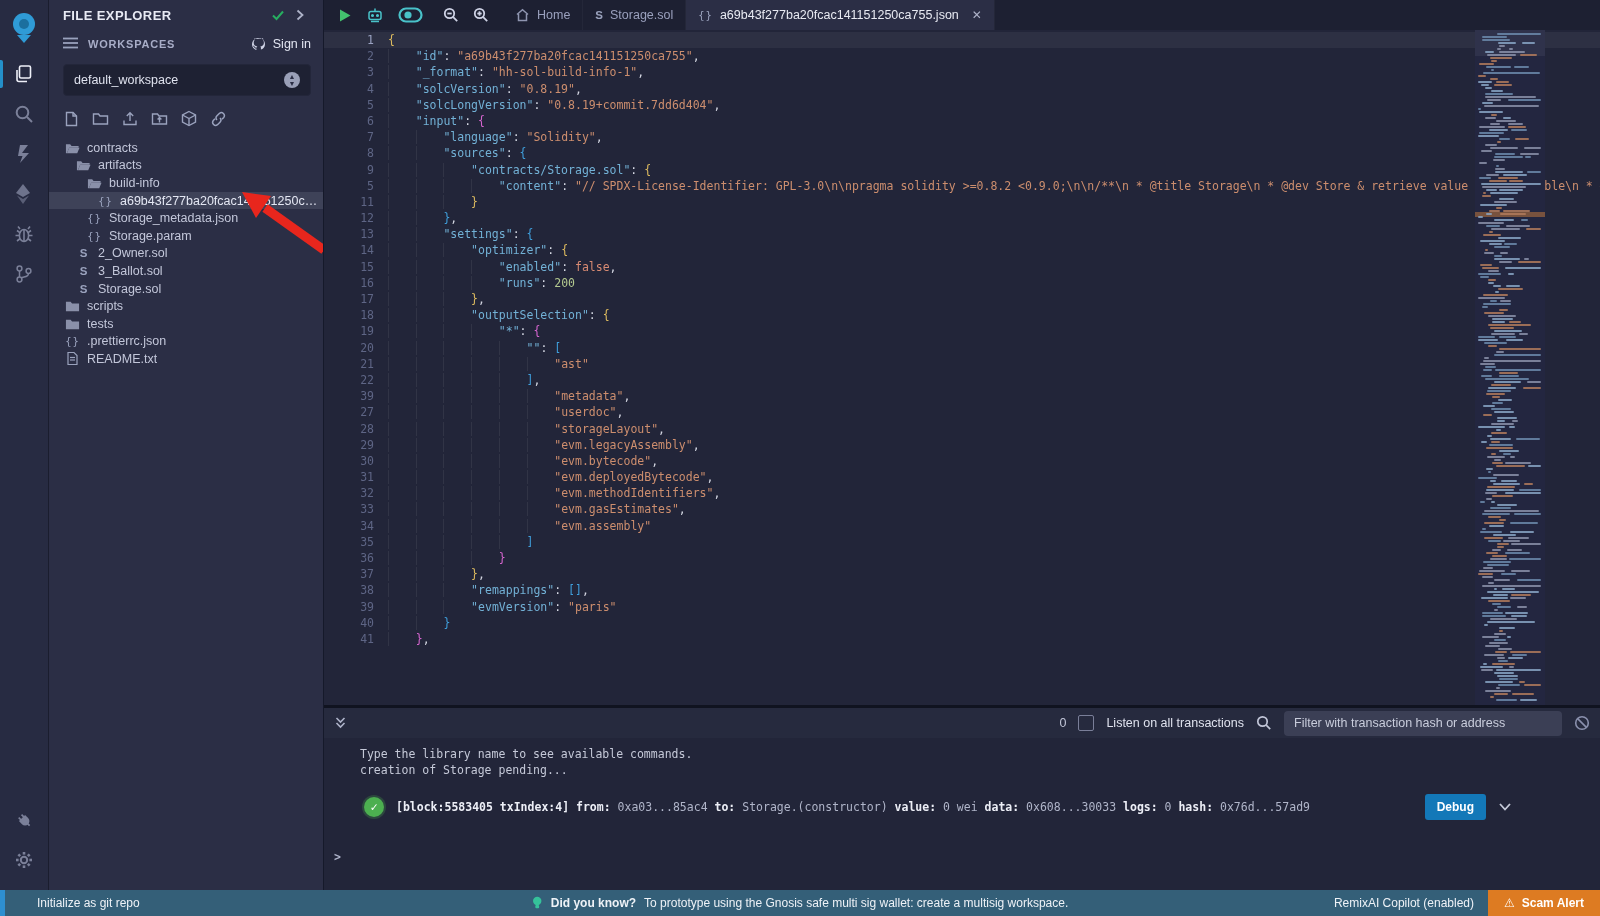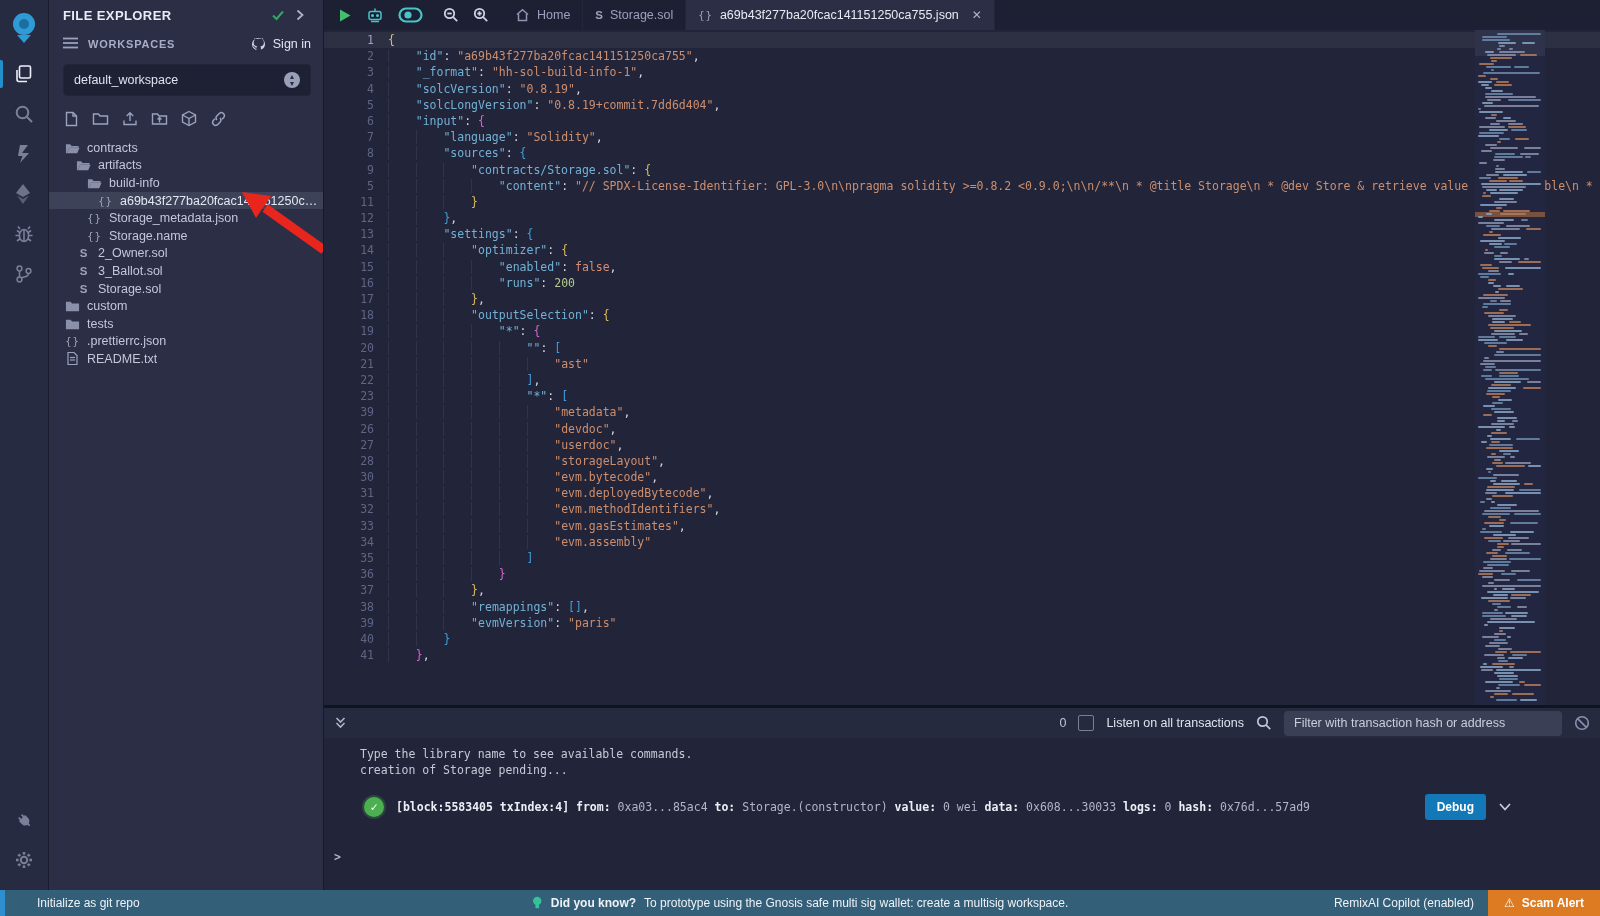--- a/index.html
+++ b/index.html
@@ -309,21 +309,21 @@
         <div class="trow" style="padding-left: 38px;">
           <span class="ticn">
             <span class="brace-ic">{}</span>
           </span>
           <span style="overflow: hidden; text-overflow: ellipsis;">Storage_metadata.json</span>
         </div>
         <div class="trow" style="padding-left: 38px;">
           <span class="ticn">
             <span class="brace-ic">{}</span>
           </span>
-          <span style="overflow: hidden; text-overflow: ellipsis;">Storage.name</span>
+          <span style="overflow: hidden; text-overflow: ellipsis;">Storage.param</span>
         </div>
         <div class="trow" style="padding-left: 27px;">
           <span class="ticn">
             <span class="sol-ic">S</span>
           </span>
           <span style="overflow: hidden; text-overflow: ellipsis;">2_Owner.sol</span>
         </div>
         <div class="trow" style="padding-left: 27px;">
           <span class="ticn">
             <span class="sol-ic">S</span>
@@ -335,21 +335,21 @@
             <span class="sol-ic">S</span>
           </span>
           <span style="overflow: hidden; text-overflow: ellipsis;">Storage.sol</span>
         </div>
         <div class="trow" style="padding-left: 16px;">
           <span class="ticn">
             <svg width="16" height="14" viewBox="0 0 16 14">
               <path d="M1 2.5 h5 l1.5 1.8 h7.5 v8.2 h-14 z" fill="#8a90a9"></path>
             </svg>
           </span>
-          <span style="overflow: hidden; text-overflow: ellipsis;">custom</span>
+          <span style="overflow: hidden; text-overflow: ellipsis;">scripts</span>
         </div>
         <div class="trow" style="padding-left: 16px;">
           <span class="ticn">
             <svg width="16" height="14" viewBox="0 0 16 14">
               <path d="M1 2.5 h5 l1.5 1.8 h7.5 v8.2 h-14 z" fill="#8a90a9"></path>
             </svg>
           </span>
           <span style="overflow: hidden; text-overflow: ellipsis;">tests</span>
         </div>
         <div class="trow" style="padding-left: 16px;">
@@ -534,38 +534,34 @@
           </div>
           <div class="line">
             <span class="num">21</span>
             <span class="txt"><span class="ig">    </span><span class="ig">    </span><span class="ig">    </span><span class="ig">    </span><span class="ig">    </span><span class="ig">    </span><span class="tk-s">"ast"</span></span>
           </div>
           <div class="line">
             <span class="num">22</span>
             <span class="txt"><span class="ig">    </span><span class="ig">    </span><span class="ig">    </span><span class="ig">    </span><span class="ig">    </span><span class="tk-b3">]</span><span class="tk-p">,</span></span>
           </div>
           <div class="line">
-            <span class="num">23</span>
-            <span class="txt"><span class="ig">    </span><span class="ig">    </span><span class="ig">    </span><span class="ig">    </span><span class="ig">    </span><span class="tk-k">"*"</span><span class="tk-p">: </span><span class="tk-b3">[</span></span>
-          </div>
-          <div class="line">
             <span class="num">39</span>
             <span class="txt"><span class="ig">    </span><span class="ig">    </span><span class="ig">    </span><span class="ig">    </span><span class="ig">    </span><span class="ig">    </span><span class="tk-s">"metadata"</span><span class="tk-p">,</span></span>
           </div>
           <div class="line">
-            <span class="num">26</span>
-            <span class="txt"><span class="ig">    </span><span class="ig">    </span><span class="ig">    </span><span class="ig">    </span><span class="ig">    </span><span class="ig">    </span><span class="tk-s">"devdoc"</span><span class="tk-p">,</span></span>
-          </div>
-          <div class="line">
             <span class="num">27</span>
             <span class="txt"><span class="ig">    </span><span class="ig">    </span><span class="ig">    </span><span class="ig">    </span><span class="ig">    </span><span class="ig">    </span><span class="tk-s">"userdoc"</span><span class="tk-p">,</span></span>
           </div>
           <div class="line">
             <span class="num">28</span>
             <span class="txt"><span class="ig">    </span><span class="ig">    </span><span class="ig">    </span><span class="ig">    </span><span class="ig">    </span><span class="ig">    </span><span class="tk-s">"storageLayout"</span><span class="tk-p">,</span></span>
+          </div>
+          <div class="line">
+            <span class="num">29</span>
+            <span class="txt"><span class="ig">    </span><span class="ig">    </span><span class="ig">    </span><span class="ig">    </span><span class="ig">    </span><span class="ig">    </span><span class="tk-s">"evm.legacyAssembly"</span><span class="tk-p">,</span></span>
           </div>
           <div class="line">
             <span class="num">30</span>
             <span class="txt"><span class="ig">    </span><span class="ig">    </span><span class="ig">    </span><span class="ig">    </span><span class="ig">    </span><span class="ig">    </span><span class="tk-s">"evm.bytecode"</span><span class="tk-p">,</span></span>
           </div>
           <div class="line">
             <span class="num">31</span>
             <span class="txt"><span class="ig">    </span><span class="ig">    </span><span class="ig">    </span><span class="ig">    </span><span class="ig">    </span><span class="ig">    </span><span class="tk-s">"evm.deployedBytecode"</span><span class="tk-p">,</span></span>
           </div>
           <div class="line">

